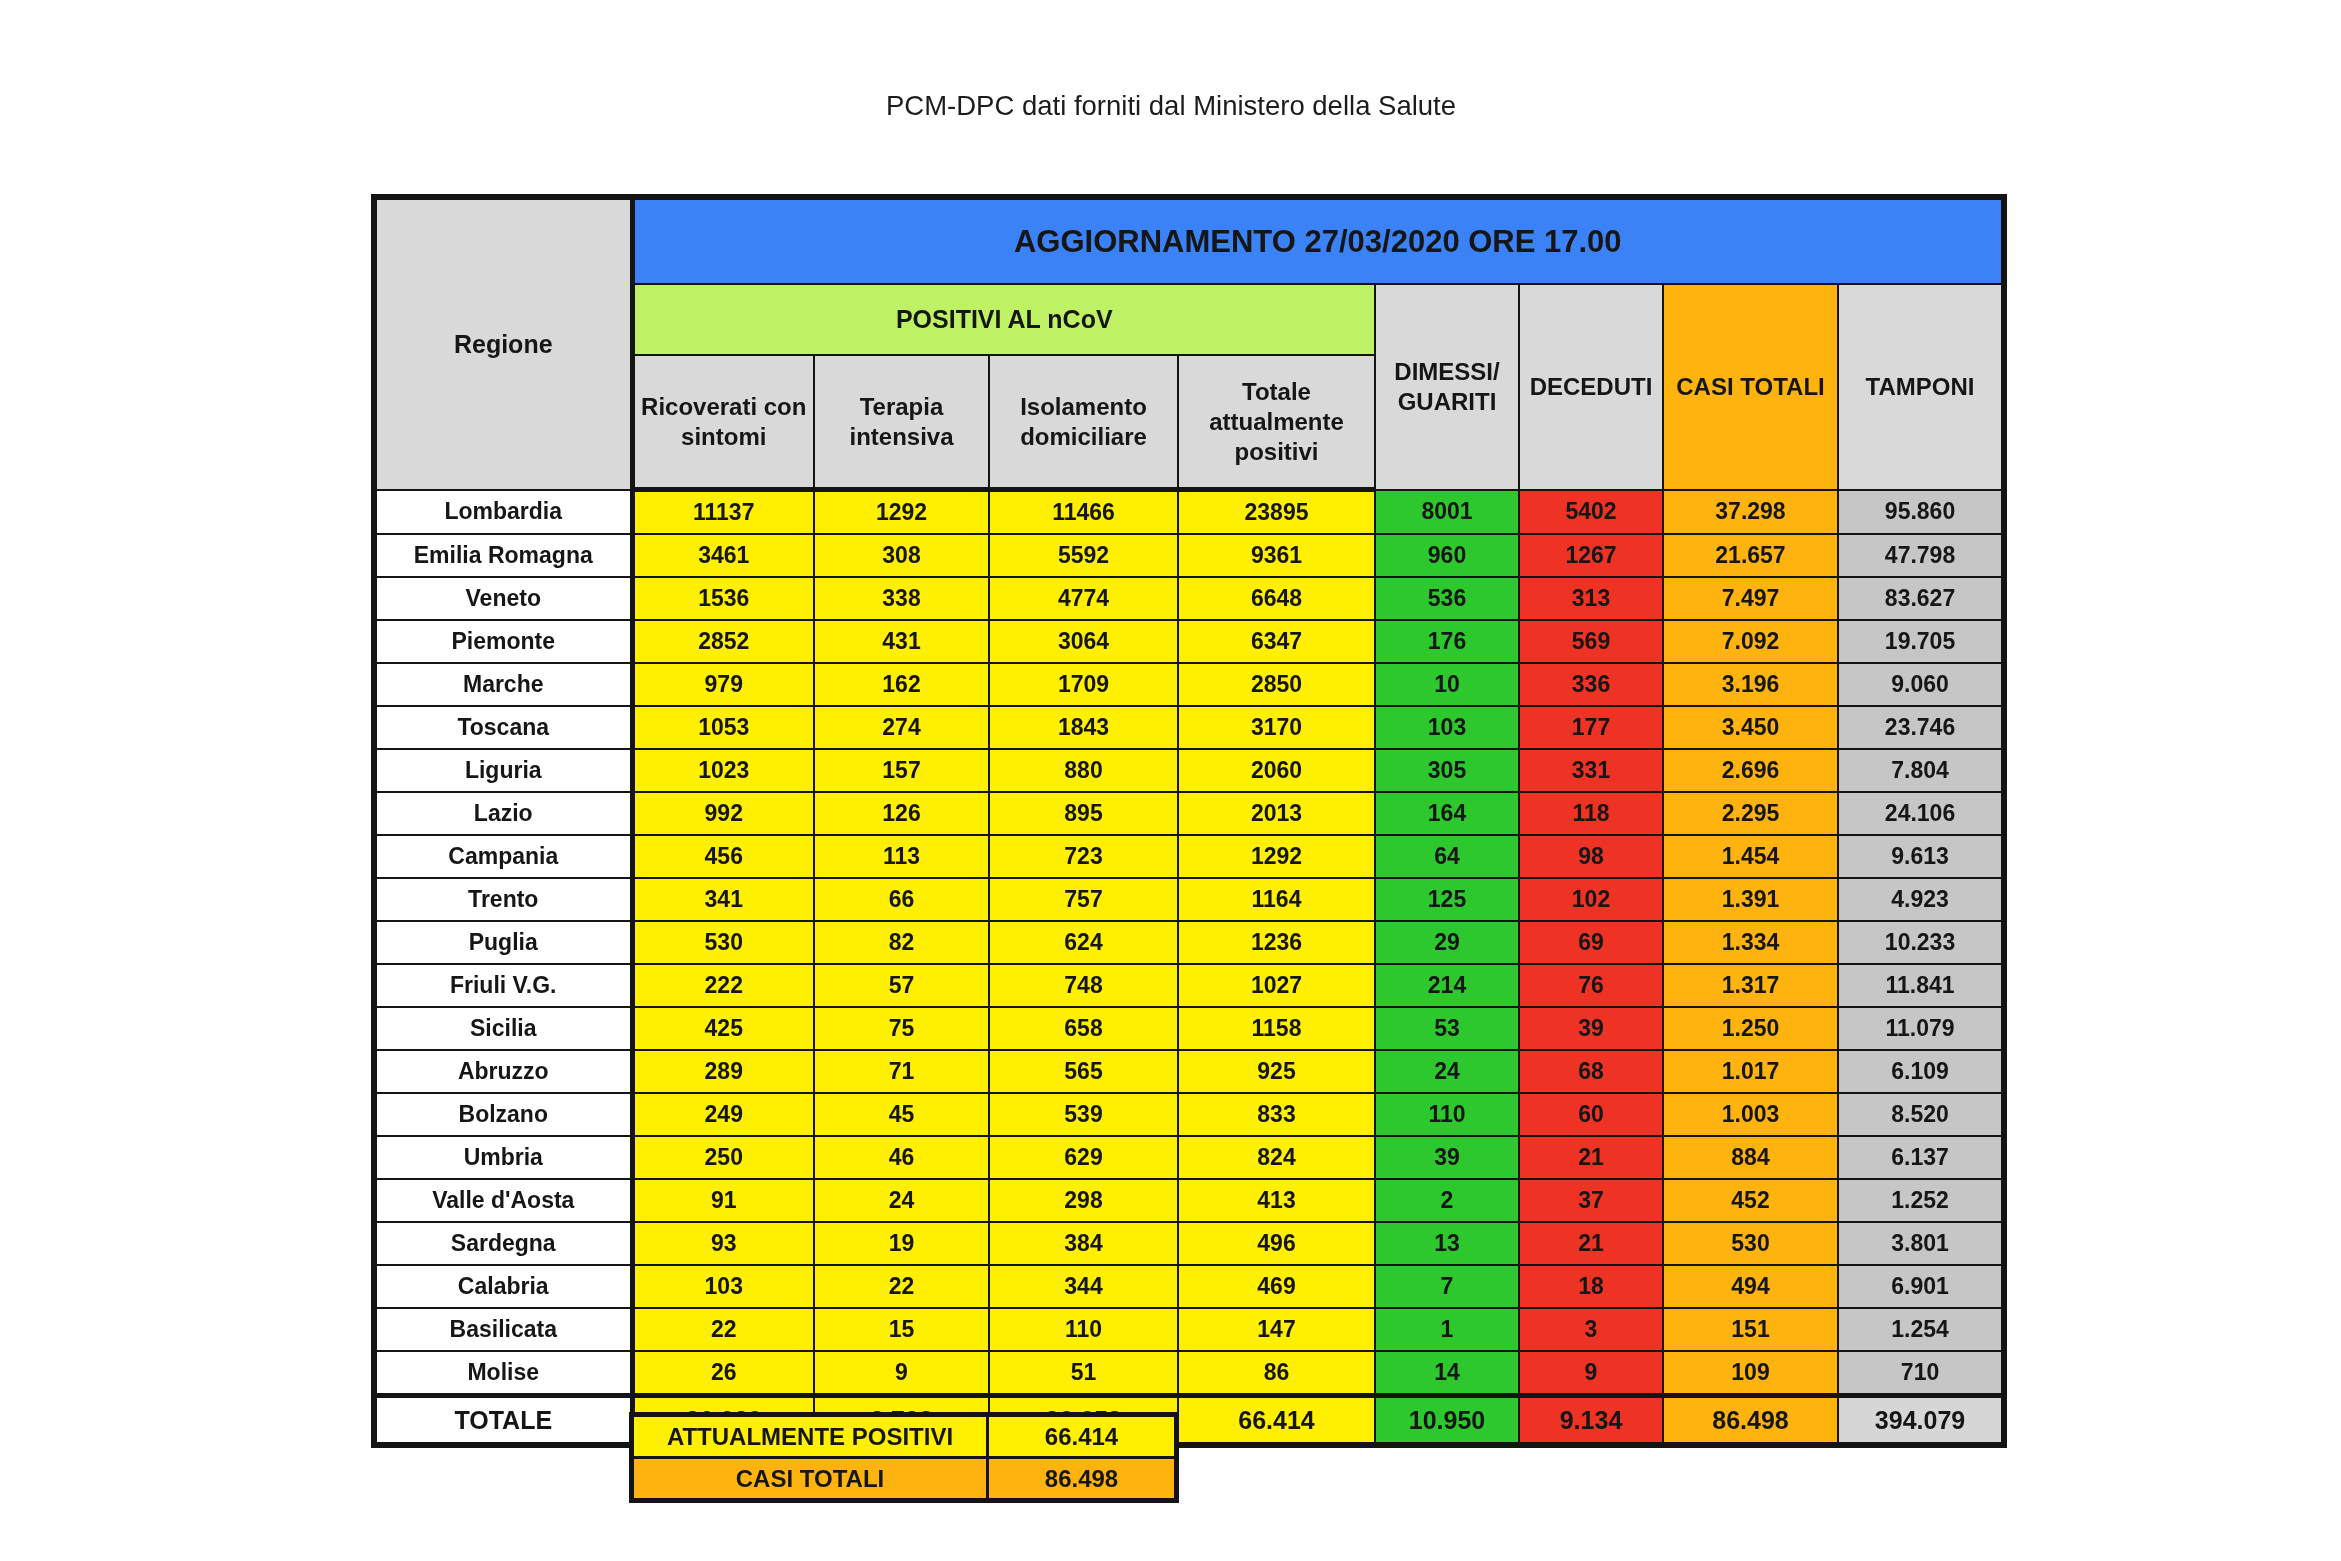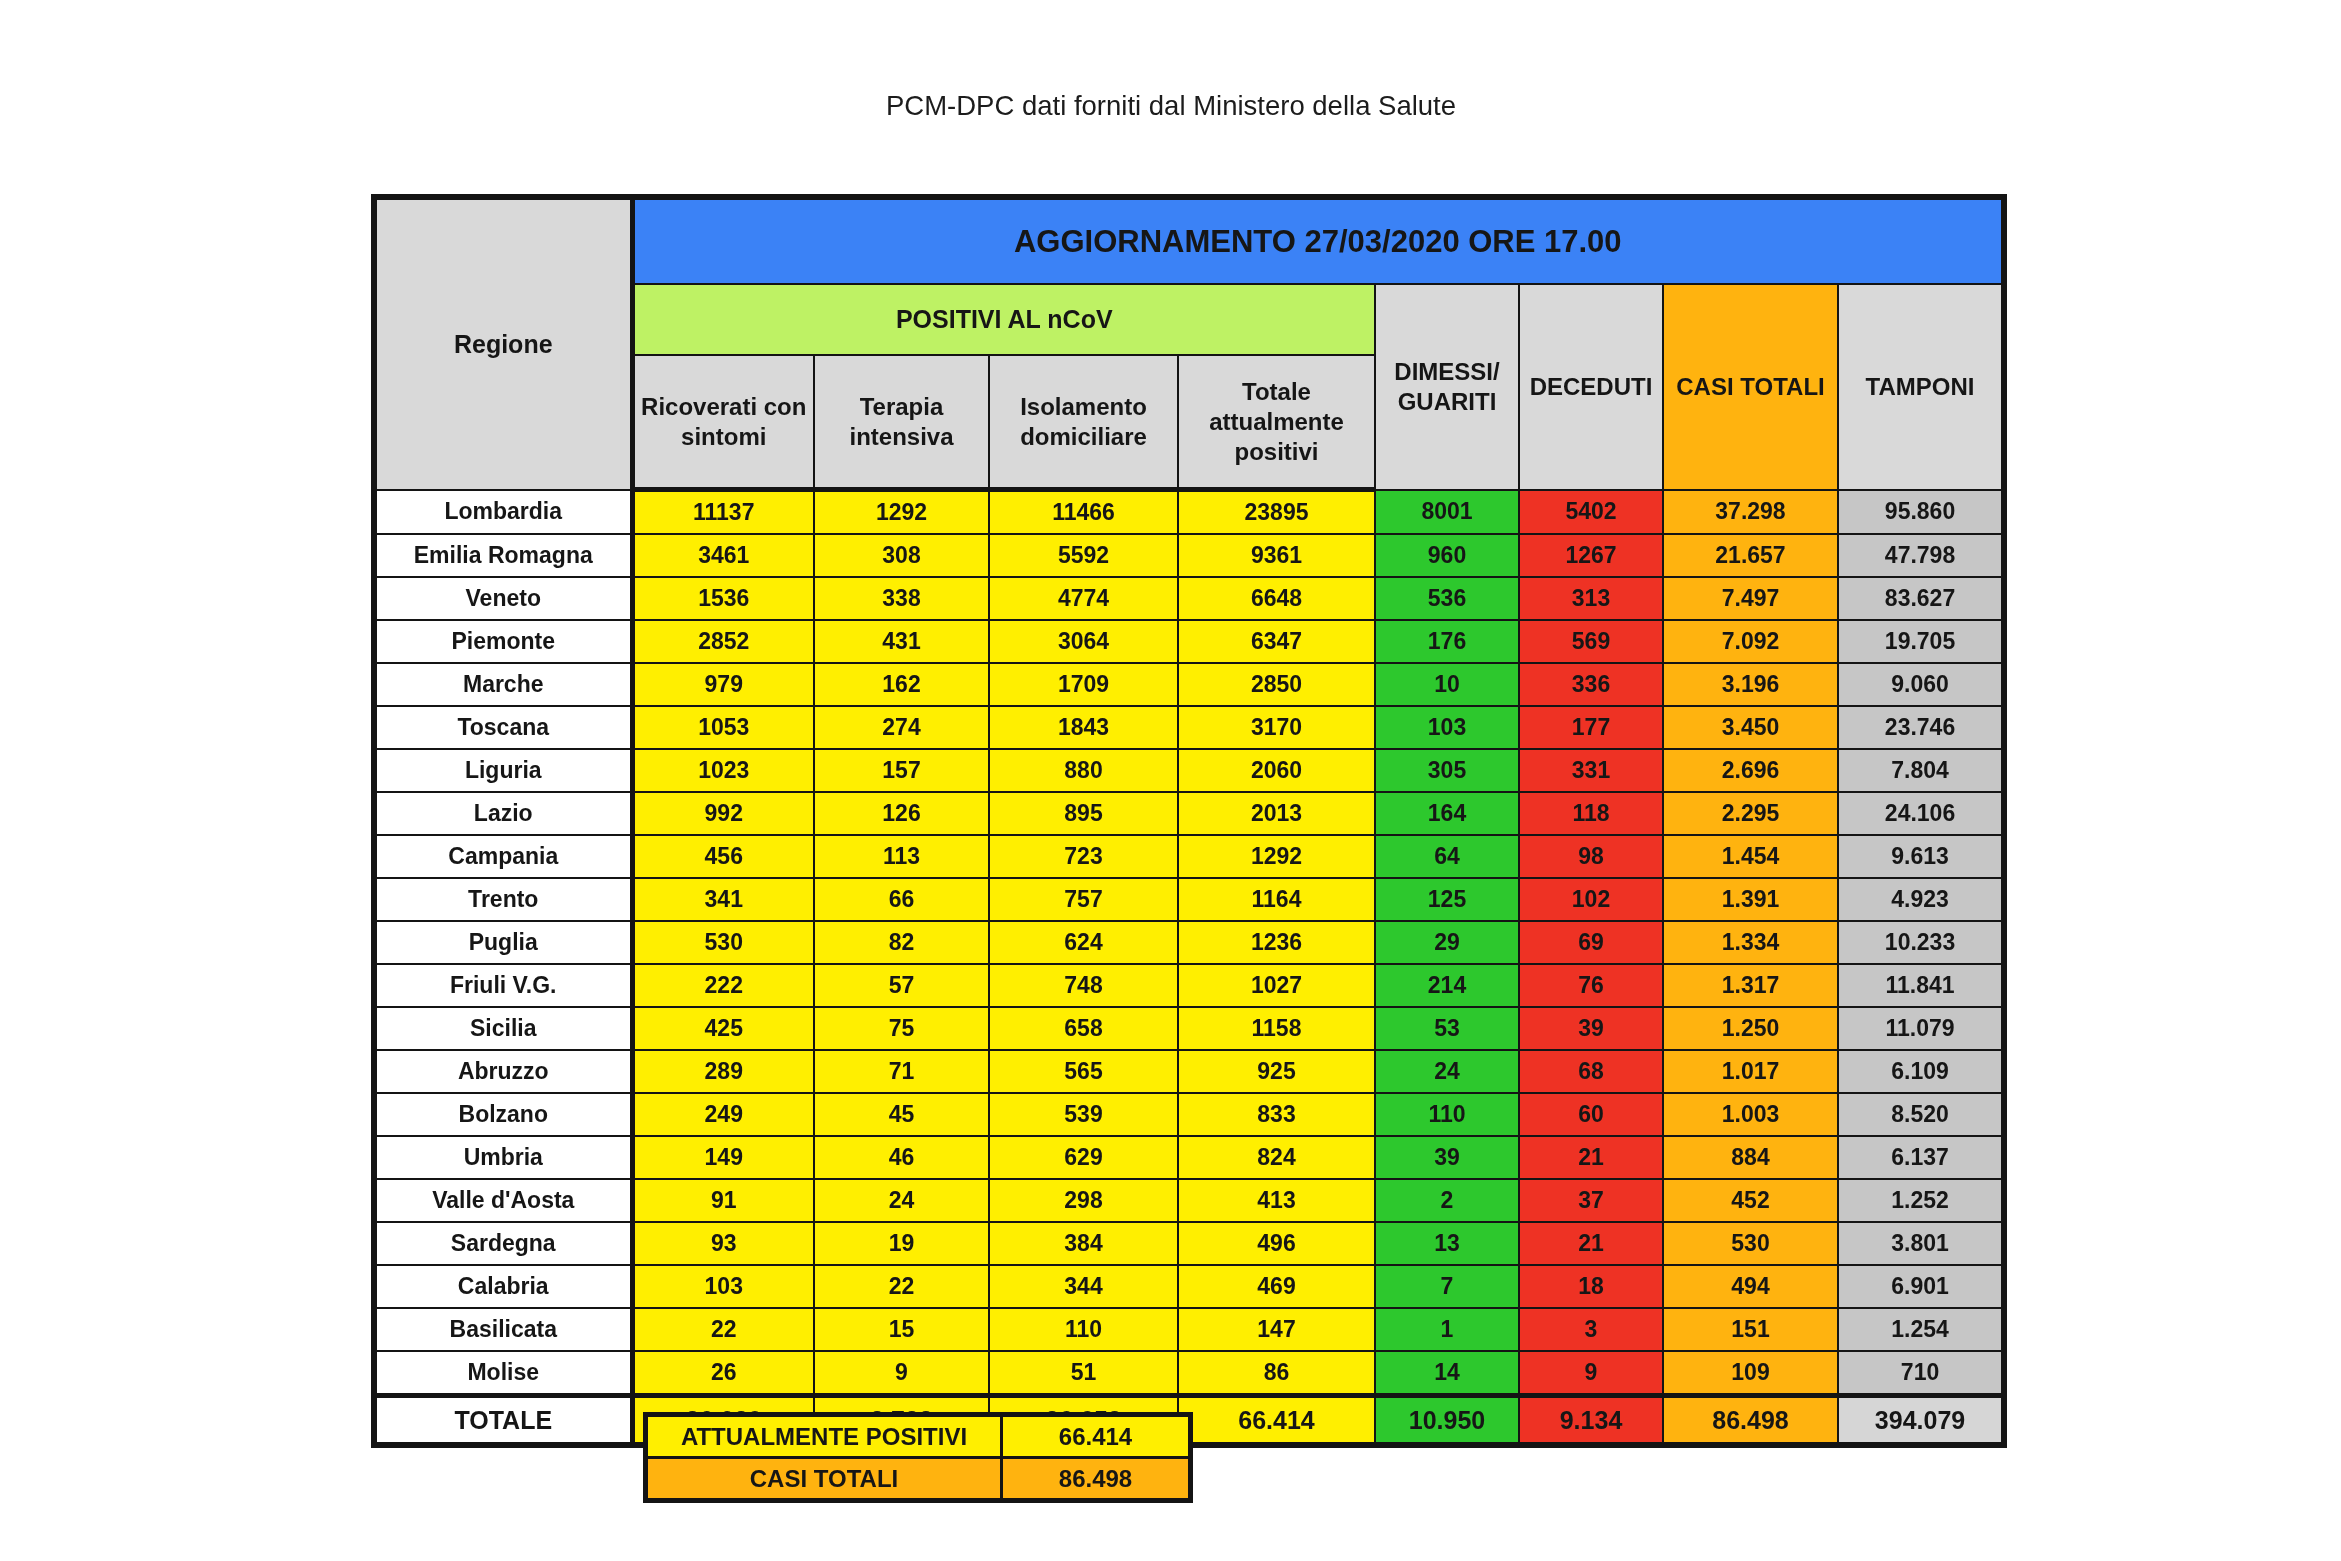--- a/index.html
+++ b/index.html
@@ -19,21 +19,21 @@
   .main tbody td{height:41px;font-size:23px;}
   .main tbody td:first-child{border-right-width:5px;}
   tr.total td{height:44px;font-size:25px;border-top:5px solid #141414;}
   .c-region{background:#ffffff;}
   .c-yellow{background:#ffef00;}
   .c-green{background:#2dc82d;}
   .c-red{background:#ee3224;}
   .c-orange{background:#ffb30f;}
   .c-gray{background:#c6c6c6;}
   tr.total .c-gray{background:#d6d6d6;}
-  .legend{position:absolute;left:643px;top:1368px;width:546px;border:5.5px solid #141414;padding-left:12px;}
+  .legend{position:absolute;left:629px;top:1368px;width:546px;border:5.5px solid #141414;padding-left:12px;}
   .legend td{border:3.3px solid #141414;height:37px;text-align:center;
              font-weight:bold;font-size:24px;vertical-align:middle;}
 </style>
 </head>
 <body>
 
 <div class="page">
 
   <div class="title">PCM-DPC dati forniti dal Ministero della Salute</div>
 
@@ -230,21 +230,21 @@
           <td class="c-yellow">45</td>
           <td class="c-yellow">539</td>
           <td class="c-yellow">833</td>
           <td class="c-green">110</td>
           <td class="c-red">60</td>
           <td class="c-orange">1.003</td>
           <td class="c-gray">8.520</td>
         </tr>
         <tr>
           <td class="c-region">Umbria</td>
-          <td class="c-yellow">149</td>
+          <td class="c-yellow">250</td>
           <td class="c-yellow">46</td>
           <td class="c-yellow">629</td>
           <td class="c-yellow">824</td>
           <td class="c-green">39</td>
           <td class="c-red">21</td>
           <td class="c-orange">884</td>
           <td class="c-gray">6.137</td>
         </tr>
         <tr>
           <td class="c-region">Valle d'Aosta</td>

